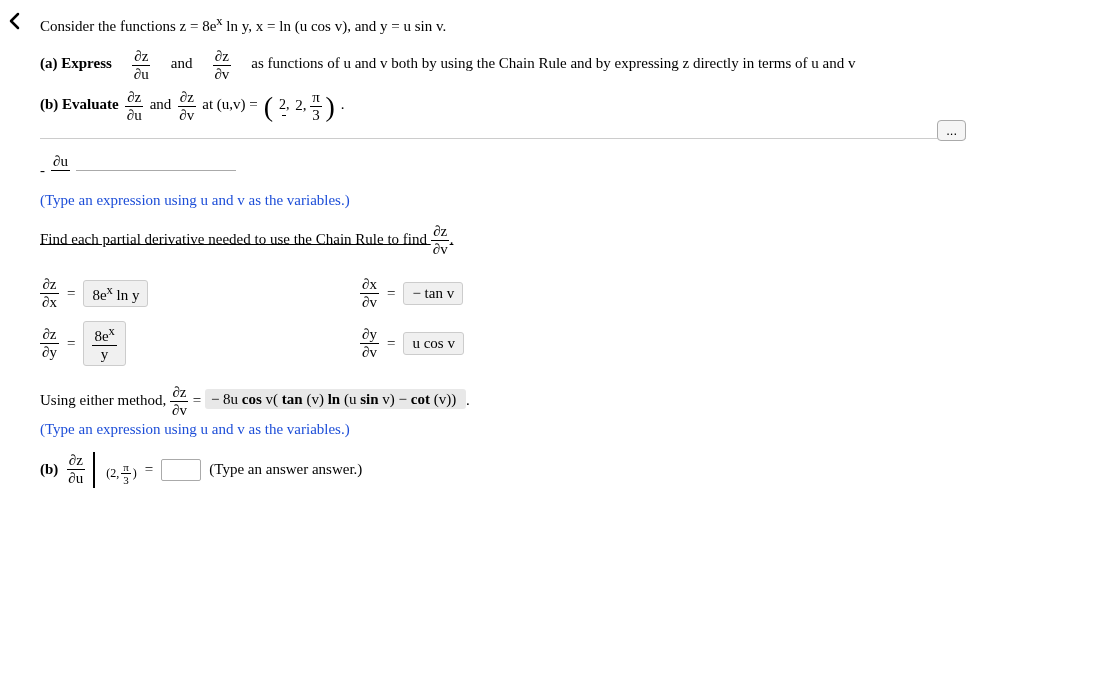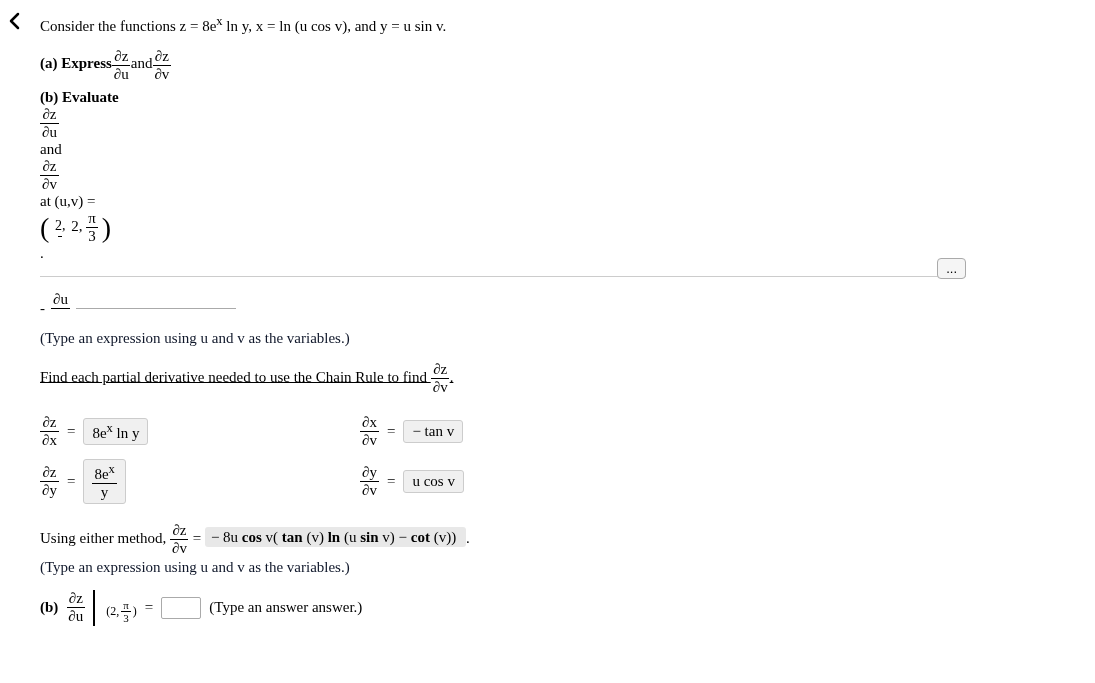--- a/index.html
+++ b/index.html
@@ -31,30 +31,30 @@
       padding: 12px 20px 20px 10px;
     }
     .problem-statement {
       font-size: 15px;
       margin-bottom: 10px;
       line-height: 1.5;
     }
     .part-a {
       display: flex;
       align-items: baseline;
-      gap: 0;
+      gap: 20px;
       margin-bottom: 6px;
       font-size: 15px;
     }
     .part-b {
       display: flex;
       align-items: baseline;
+      gap: 6px;
       margin-bottom: 14px;
       font-size: 15px;
-      flex-direction: column;
     }
     .bold { font-weight: bold; }
     .frac {
       display: inline-flex;
       flex-direction: column;
       align-items: center;
       vertical-align: middle;
       font-size: 15px;
     }
     .frac .num { border-bottom: 1px solid #000; padding: 0 2px; }
@@ -85,21 +85,21 @@
       margin-bottom: 4px;
     }
     .du-line {
       display: inline-block;
       width: 160px;
       border-bottom: 1px solid #aaa;
       vertical-align: middle;
     }
     .type-hint {
       font-size: 15px;
-      color: #0f172a;
+      color: #1d4ed8;
       margin-bottom: 14px;
     }
     .find-section {
       margin-bottom: 18px;
       font-size: 15px;
       text-decoration: underline;
     }
     .derivatives-grid {
       display: grid;
       grid-template-columns: 280px 1fr;
@@ -184,20 +184,21 @@
           <span class="den">∂u</span>
         </span>
       </span>
       <span>and</span>
       <span>
         <span class="frac">
           <span class="num">∂z</span>
           <span class="den">∂v</span>
         </span>
       </span>
+      <span>as functions of u and v both by using the Chain Rule and by expressing z directly in terms of u and v</span>
     </div>
 
     <div class="part-b">
       <span class="bold">(b) Evaluate</span>
       <span>
         <span class="frac">
           <span class="num">∂z</span>
           <span class="den">∂u</span>
         </span>
       </span>

